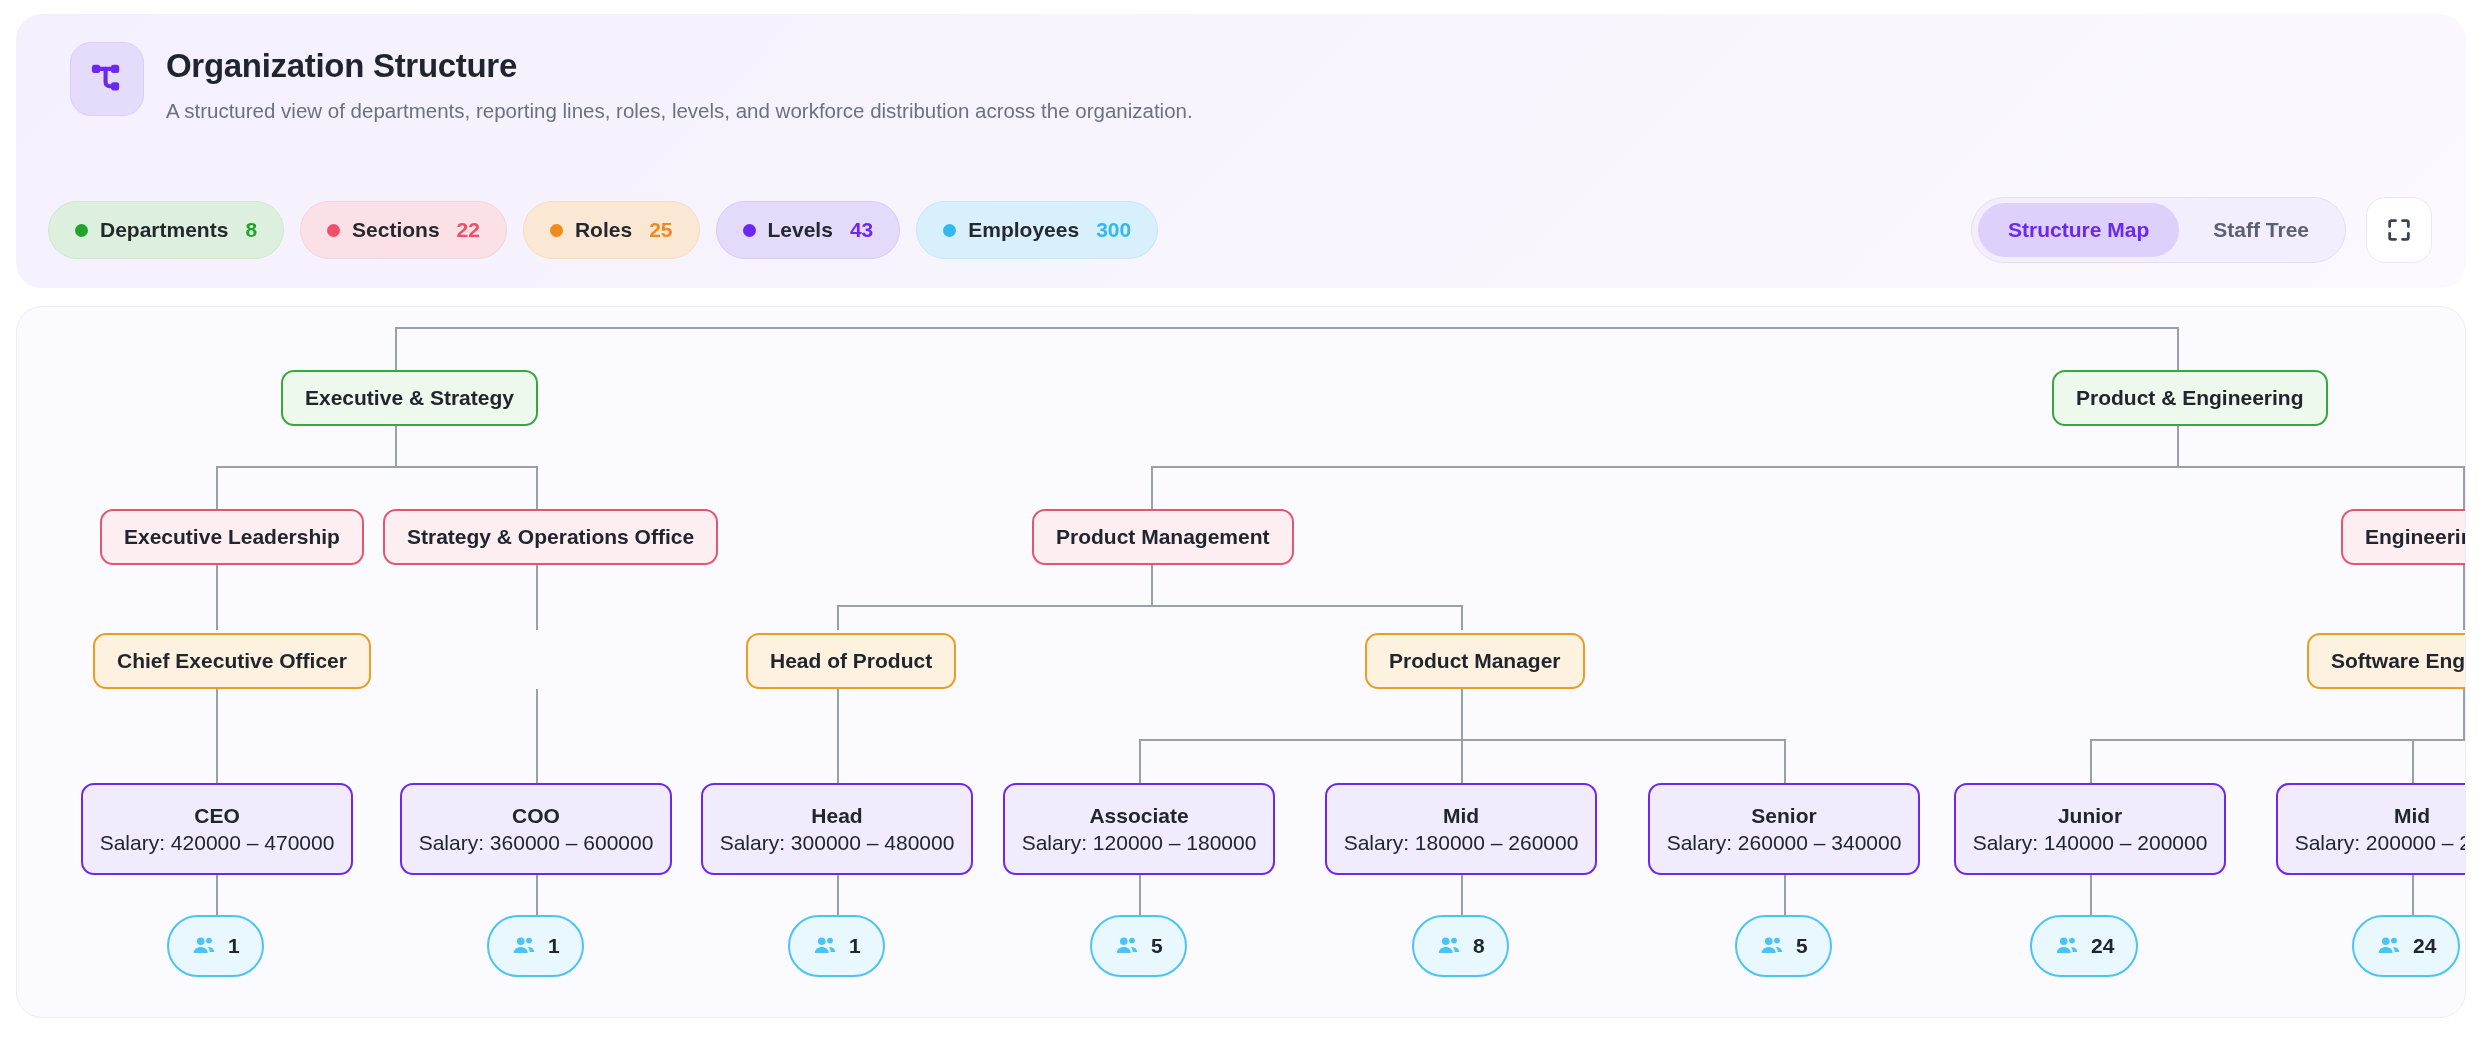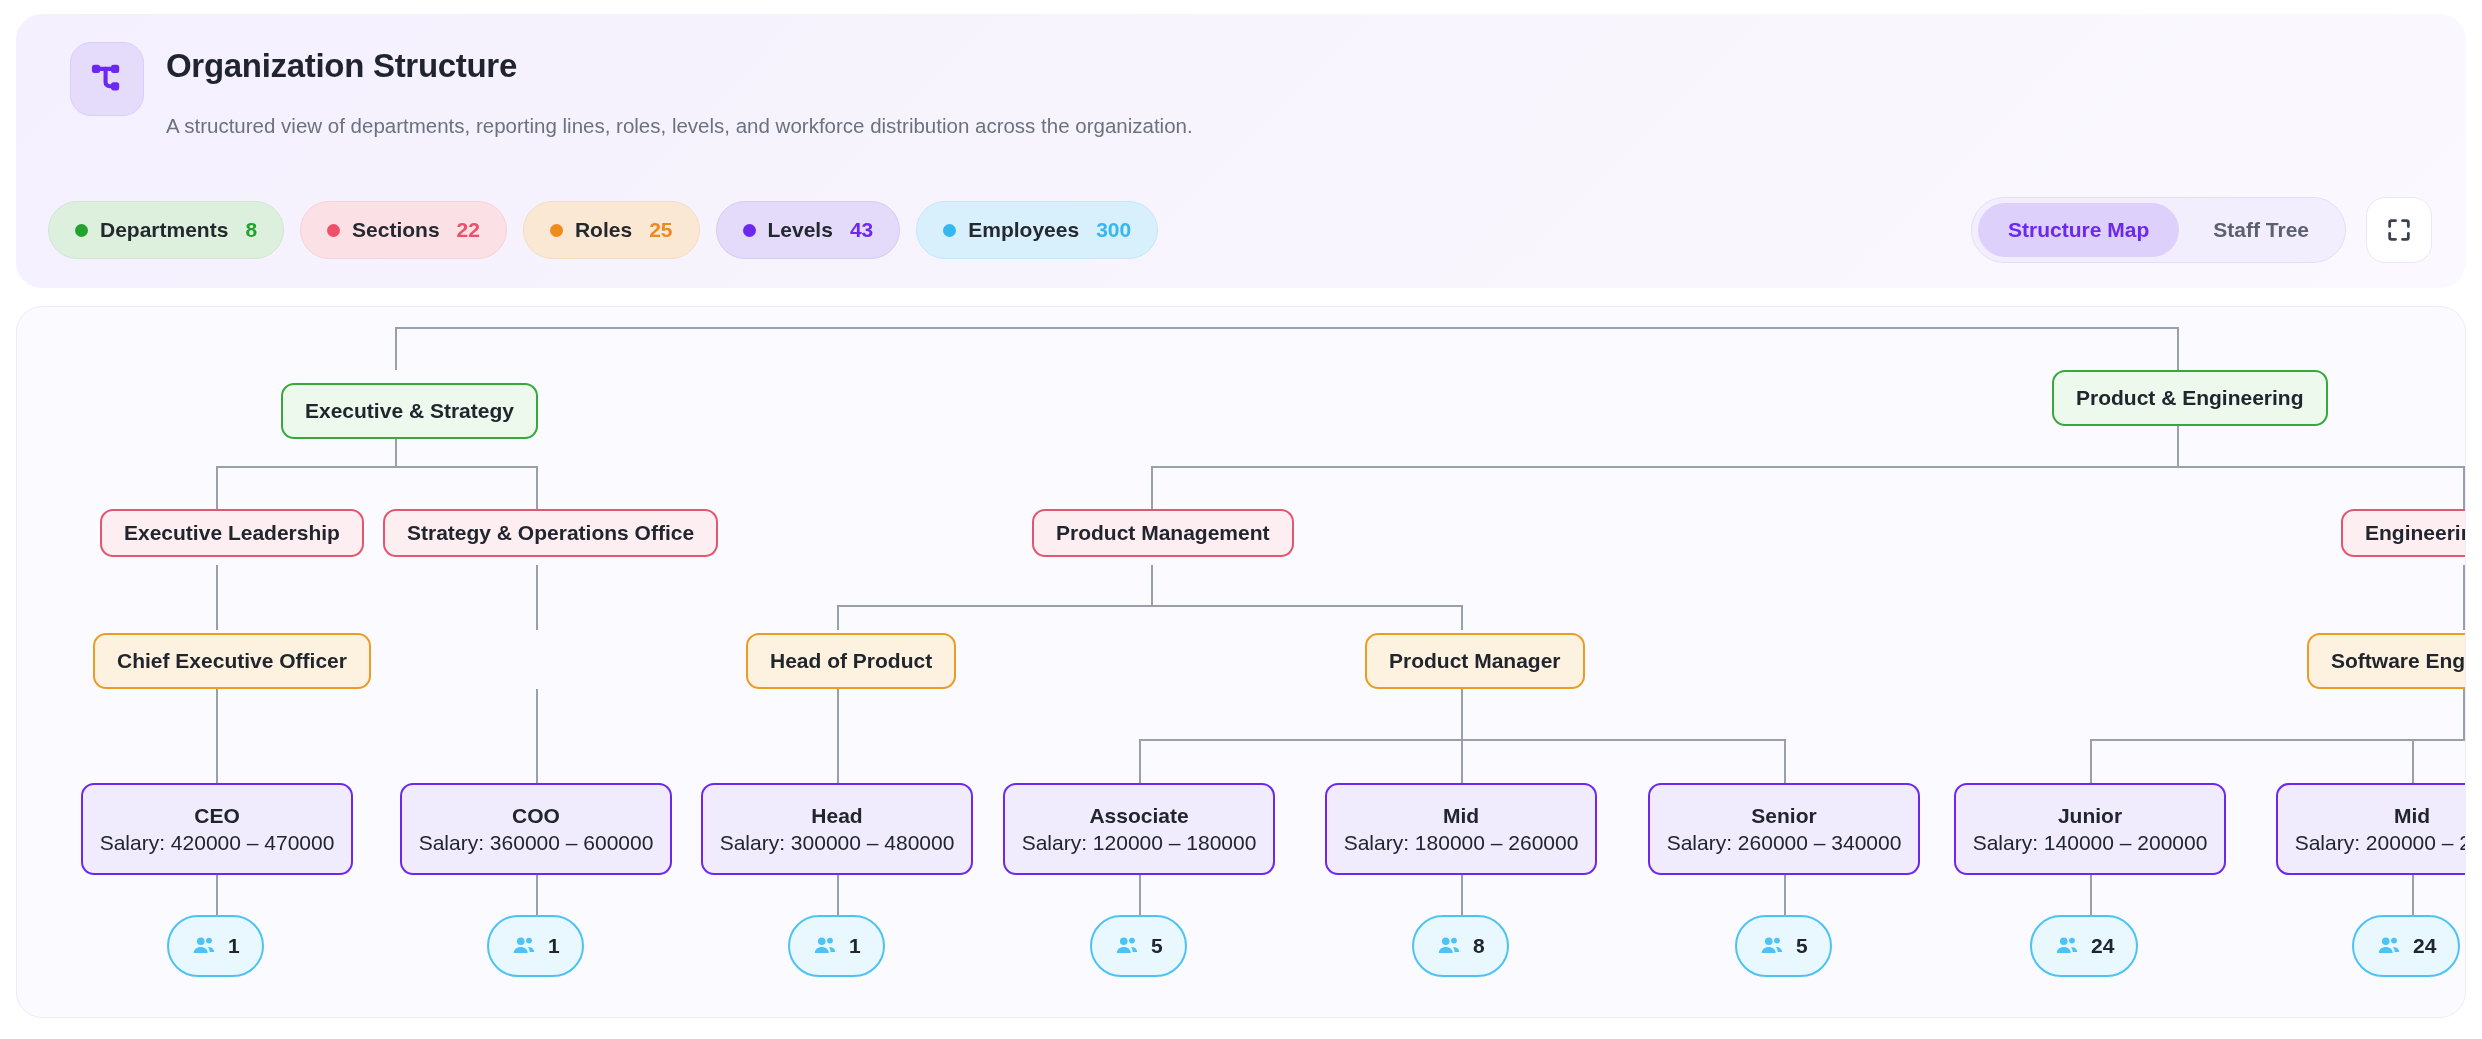--- a/index.html
+++ b/index.html
@@ -52,21 +52,21 @@
 
   .page-title {
     font-size: 33px;
     font-weight: 700;
     color: #1f2430;
     letter-spacing: -0.3px;
     line-height: 1.15;
   }
 
   .page-subtitle {
-    margin-top: 28px;
+    margin-top: 13px;
     font-size: 20.5px;
     color: #6b7180;
     line-height: 1.3;
   }
 
   
   .stats-row {
     position: absolute;
     left: 32px;
     top: 187px;
@@ -191,21 +191,21 @@
     height: 56px;
     padding: 0 22px;
     background: #edf9ed;
     border-color: #35a93c;
     color: #20252e;
     font-size: 21px;
     font-weight: 600;
   }
 
   .node-section {
-    height: 48px;
+    height: 56px;
     padding: 0 22px;
     background: #fdeff1;
     border-color: #e4566f;
     color: #20252e;
     font-size: 21px;
     font-weight: 600;
   }
 
   .node-role {
     height: 56px;
@@ -364,21 +364,21 @@
 
       <div class="ln v" style="left:199px; top:568px; height:40px;"></div>
       <div class="ln v" style="left:519px; top:568px; height:40px;"></div>
       <div class="ln v" style="left:820px; top:568px; height:40px;"></div>
       <div class="ln v" style="left:1122px; top:568px; height:40px;"></div>
       <div class="ln v" style="left:1444px; top:568px; height:40px;"></div>
       <div class="ln v" style="left:1767px; top:568px; height:40px;"></div>
       <div class="ln v" style="left:2073px; top:568px; height:40px;"></div>
       <div class="ln v" style="left:2395px; top:568px; height:40px;"></div>
 
-      <div class="node node-dept" style="left:264px; top:76px;">
+      <div class="node node-dept" style="left:264px; top:63px;">
         <span>Executive &amp; Strategy</span>
       </div>
       <div class="node node-dept" style="left:2035px; top:63px;">
         <span>Product &amp; Engineering</span>
       </div>
 
       <div class="node node-section" style="left:83px; top:202px;">
         <span>Executive Leadership</span>
       </div>
       <div class="node node-section" style="left:366px; top:202px;">

